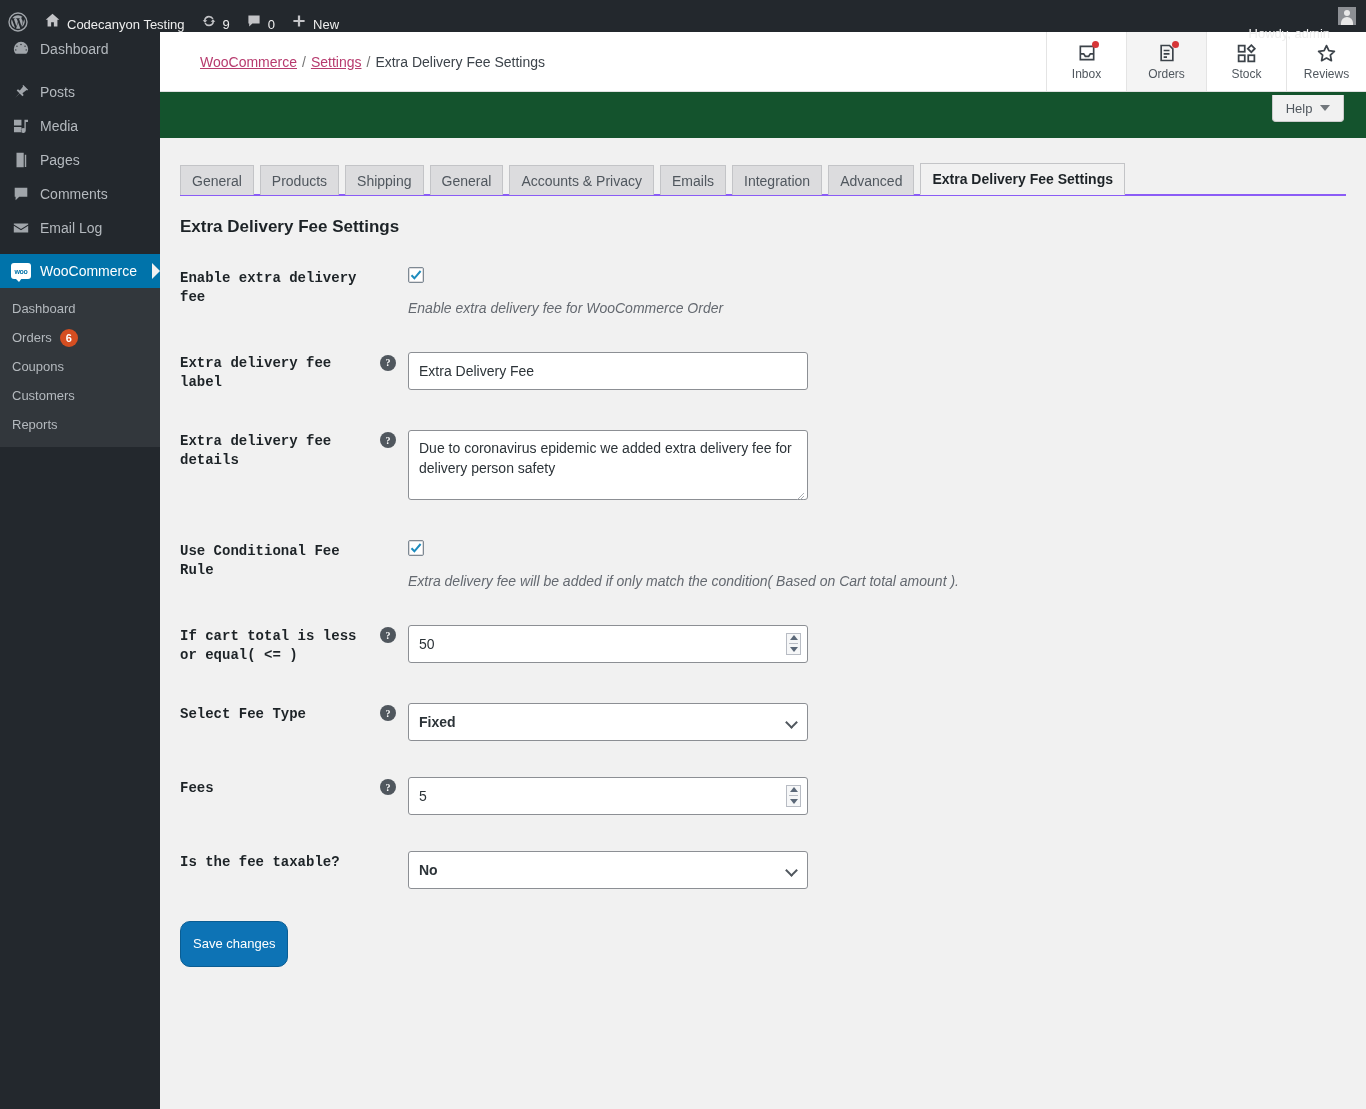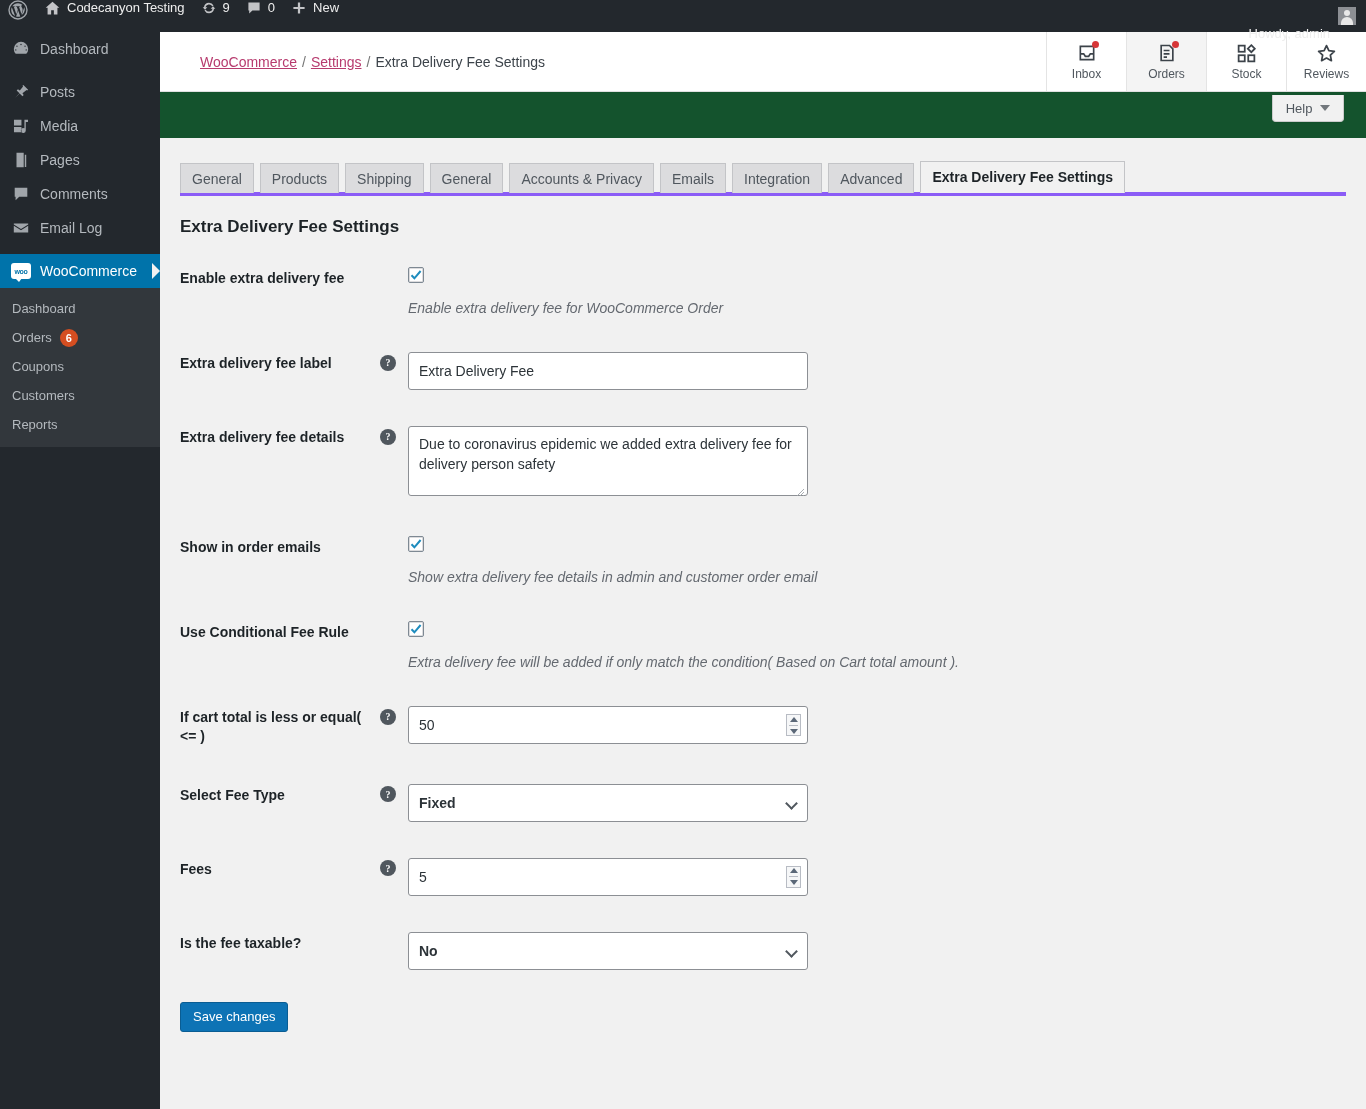--- a/index.html
+++ b/index.html
@@ -15,21 +15,21 @@
   .adminbar {
     position: absolute; top: 0; left: 0;
     width: 1366px; height: 32px;
     background: #23282d;
     color: #eee;
     display: flex; align-items: center;
     font-size: 13px;
     z-index: 50;
   }
   .ab-item {
-    display: flex; align-items: flex-start; gap: 6px;
+    display: flex; align-items: flex-end; gap: 6px;
     height: 32px; padding: 0 8px;
     color: #eee; white-space: nowrap;
   }
   .ab-item.first { padding-left: 8px; }
   .ab-logo svg { display: block; }
   .ab-spacer { flex: 1; }
   .ab-right { display: flex; align-items: center; padding-right: 10px; gap: 8px; }
   .ab-howdy { font-size: 13px; color: #eee; margin-top: 34px; }
   .avatar {
     width: 18px; height: 18px;
@@ -178,21 +178,21 @@
     border-top: 6px solid #72777c;
   }
 
   
   .page {
     padding: 0 20px 0 20px;
   }
   .nav-tab-wrapper {
     padding-left: 0;
     margin: 0 0 0 0;
-    border-bottom: 4px solid #8b5cf6;
+    border-bottom: 2px solid #8b5cf6;
     height: 34px;
     display: flex; align-items: flex-end;
     gap: 6px;
     padding-right: 0;
     position: relative;
     top: 24px;
   }
   .nav-tab {
     display: inline-flex; align-items: center;
     height: 30px; padding: 0 11px;
@@ -231,21 +231,21 @@
     color: #1d2327;
     padding: 20px 10px 20px 0;
     vertical-align: top;
     line-height: 1.35;
   }
   .form-table td {
     padding: 18px 10px 18px 0;
     vertical-align: top;
   }
   .th-inner { display: flex; align-items: flex-start; gap: 8px; }
-  .th-text { flex: 1; }
+  .th-text { flex: 1; font-family: Liberation Mono, monospace; }
   .help-tip {
     width: 16px; height: 16px; border-radius: 50%;
     background: #50575e; color: #fff;
     font-size: 10px; font-weight: 700;
     display: inline-flex; align-items: center; justify-content: center;
     flex: 0 0 16px;
     margin-top: 2px;
     font-family: "Liberation Serif", serif;
   }
   .th-row-tip { width: 28px; padding: 20px 0 20px 0; vertical-align: top; }
@@ -331,23 +331,23 @@
     border-bottom: 2px solid #50575e;
     transform: rotate(45deg);
   }
 
   .submit-row { padding: 14px 0 0 0; }
   .btn-primary {
     background: #0d73b5;
     border: 1px solid #0a5d93;
     color: #fff;
     font-size: 13px;
-    border-radius: 3px;
+    border-radius: 10px;
     padding: 0 12px;
-    height: 30px;
+    height: 46px;
     display: inline-flex; align-items: center;
     font-family: "Liberation Sans", sans-serif;
   }
 </style>
 </head>
 <body>
 
 <div class="adminbar">
   <div class="ab-item first">
     <span class="ab-logo">
@@ -612,36 +612,20 @@
           <td>
             <div class="ta-wrap">
               <textarea class="ta-input" style="">Due to coronavirus epidemic we added extra delivery fee for delivery person safety</textarea>
               <svg class="ta-grip" viewBox="0 0 9 9">
                 <path d="M8 1L1 8M8 4L4 8M8 7L7 8" stroke="#a0a5aa" stroke-width="0.9"></path>
               </svg>
             </div>
           </td>
         </tr>
 
-        <tr>
-          <th>
-            <div class="th-inner">
-              <span class="th-text">Show in order emails</span>
-            </div>
-          </th>
-          <td class="th-row-tip"></td>
-          <td>
-            <span class="cb">
-              <svg width="12" height="12" viewBox="0 0 12 12">
-                  <path d="M1.5 6.2l2.9 3.1L10.6 2" fill="none" stroke="#1e8cbe" stroke-width="2"></path>
-                </svg>
-            </span>
-            <span class="desc">Show extra delivery fee details in admin and customer order email</span>
-          </td>
-        </tr>
 
         <tr>
           <th>
             <div class="th-inner">
               <span class="th-text">Use Conditional Fee Rule</span>
             </div>
           </th>
           <td class="th-row-tip"></td>
           <td>
             <span class="cb">

